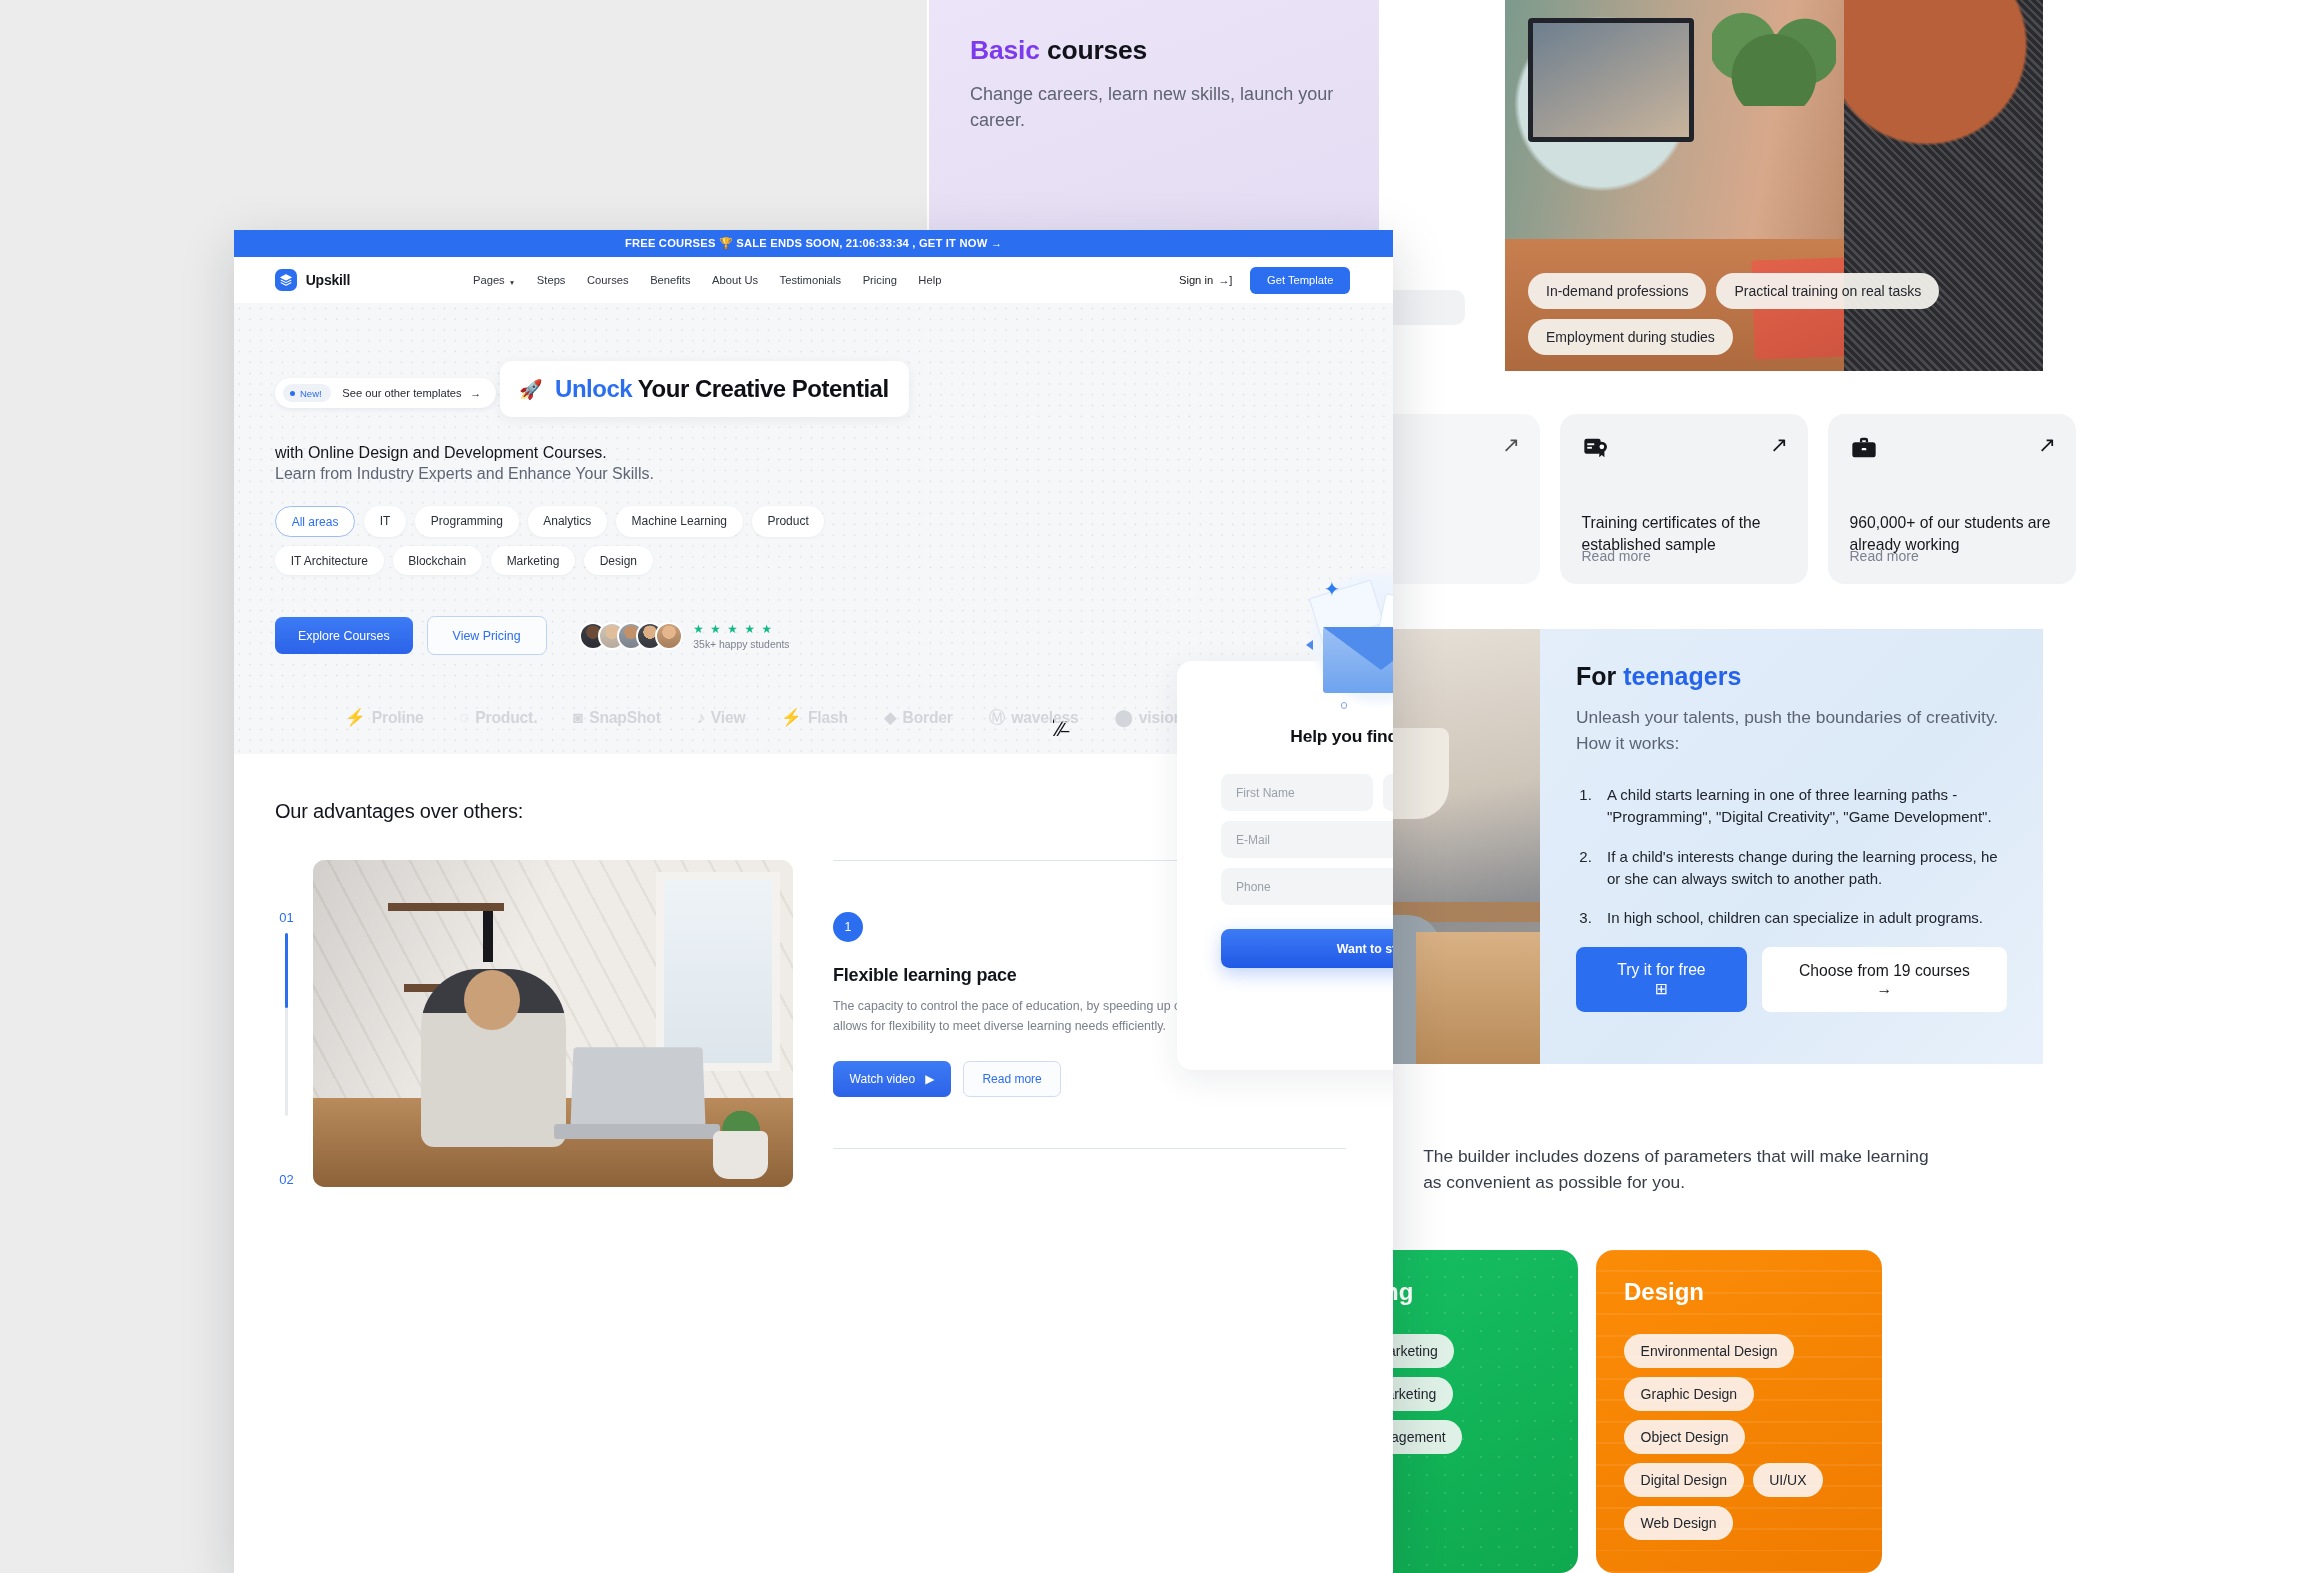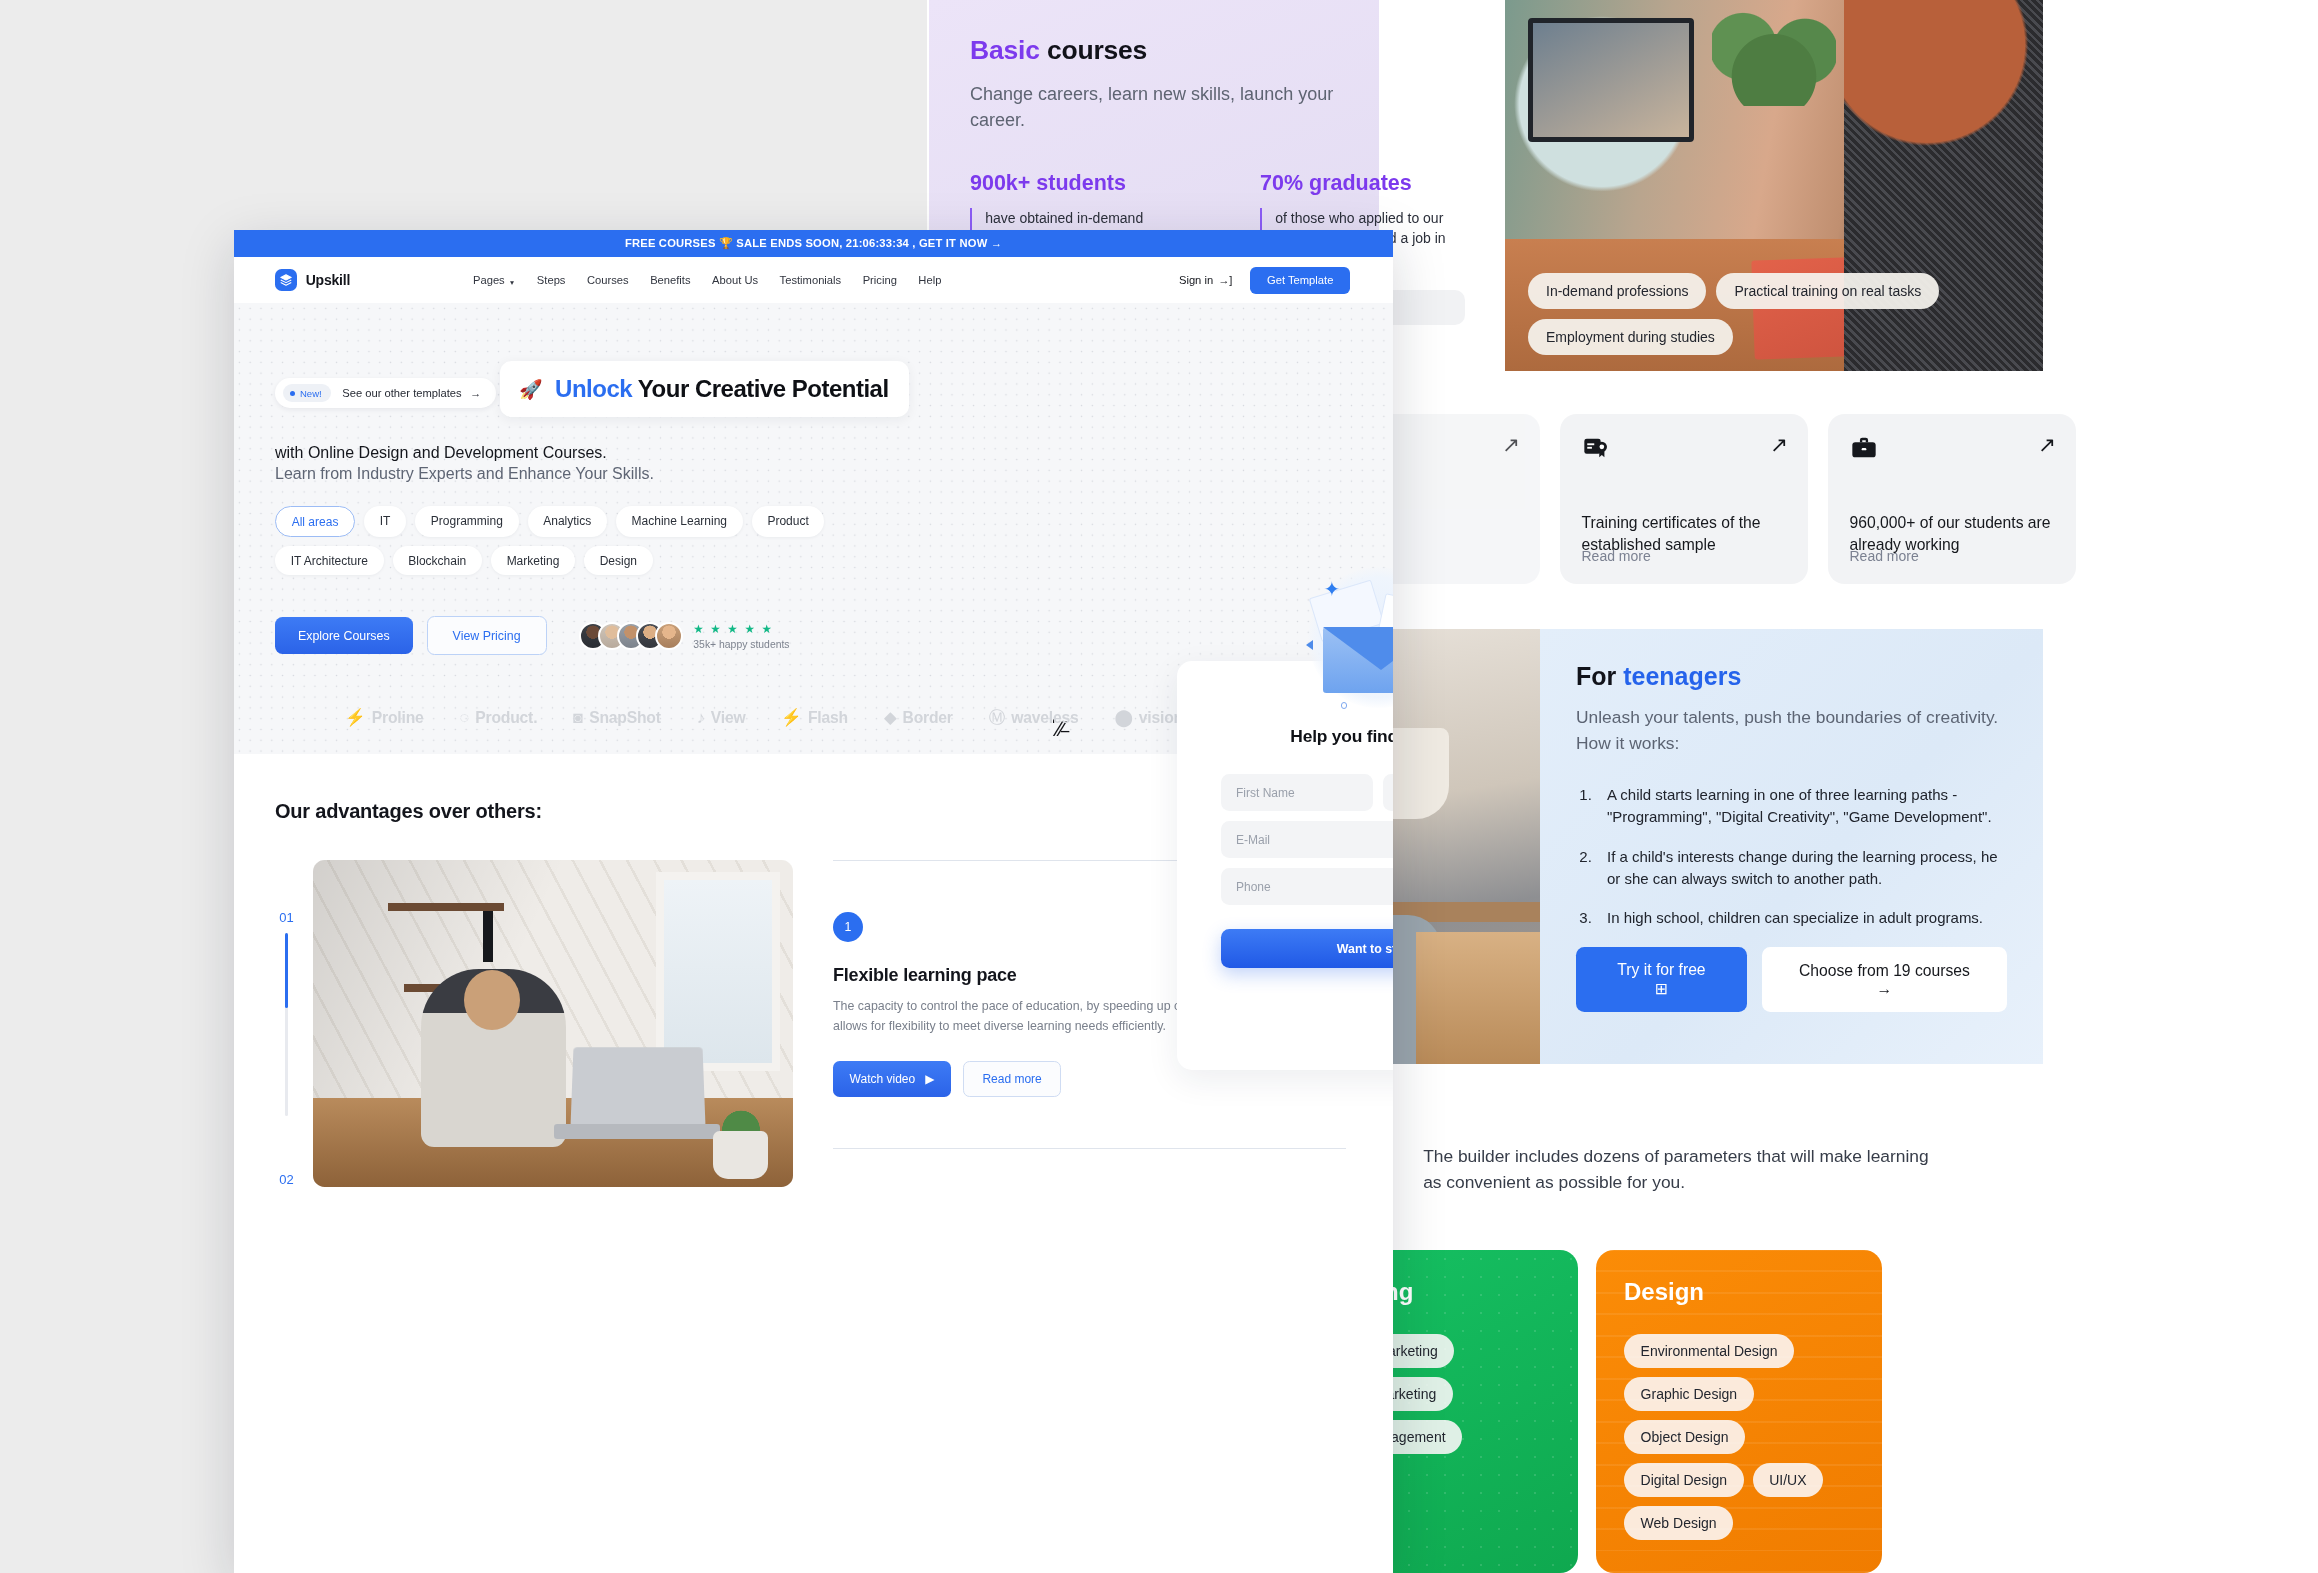--- a/index.html
+++ b/index.html
@@ -252,21 +252,21 @@
     position:absolute; left:0; bottom:0; width:100%; height:73px;
     display:flex; align-items:center; justify-content:center; gap:36px;
     padding:0 36px;
   }
   .logo { display:flex; align-items:center; gap:5.8px; color:#d2d5da; white-space:nowrap; }
   .logo .lg-ico { font-size:16.6px; }
   .logo .lg-nm { font-size:15.7px; font-weight:700; letter-spacing:-0.2px; }
 
   
   .adv { padding:46px 0 0 41px; background:#fff; position:relative; }
-  .adv h2 { font-size:20px; font-weight:700; color:#13151c; letter-spacing:-0.2px; }
+  .adv h2 { font-size:20px; font-weight:400; color:#13151c; letter-spacing:-0.2px; }
 
   .adv-body { margin-top:37px; display:flex; gap:0; }
   .rail { width:23px; display:flex; flex-direction:column; align-items:center; padding-top:1.7px; }
   .rail-num { font-size:13px; color:#2b6ef0;margin-top:48px; }
   .rail-line { flex:1; width:3.3px; background:#e8eaef; border-radius:2.5px; margin:8.3px 0; position:relative; }
   .rail-line:before { content:""; position:absolute; top:0; left:0; width:3.3px; height:41%; background:#2b6ef0; border-radius:2.5px; }
 
   .adv-photo {
     width:480px; height:327px; border-radius:11.6px; margin-left:15px;
     background:
@@ -346,30 +346,20 @@
 <body>
 
 <div class="stage">
 
   <div class="bg-layer">
     <div class="bg-white-right"></div>
 
     <div class="basic-panel">
       <div class="basic-title"><span class="accent">Basic</span><span> courses</span></div>
       <div class="basic-sub">Change careers, learn new skills, launch your career.</div>
-      <div class="basic-stats">
-        <div>
-          <div class="stat-num">900k+ students</div>
-          <div class="stat-desc">have obtained in-demand professions and are</div>
-        </div>
-        <div>
-          <div class="stat-num">70% graduates</div>
-          <div class="stat-desc">of those who applied to our career center found a job in</div>
-        </div>
-      </div>
     </div>
 
     <div class="bg-searchbox"></div>
 
     <div class="photo-top">
       <div class="desk"></div>
       <div class="monitor"></div>
       <div class="plant"></div>
       <div class="book"></div>
       <div class="person"></div>

